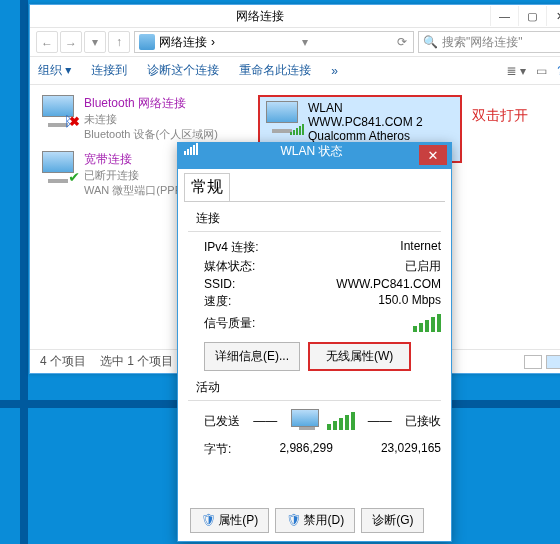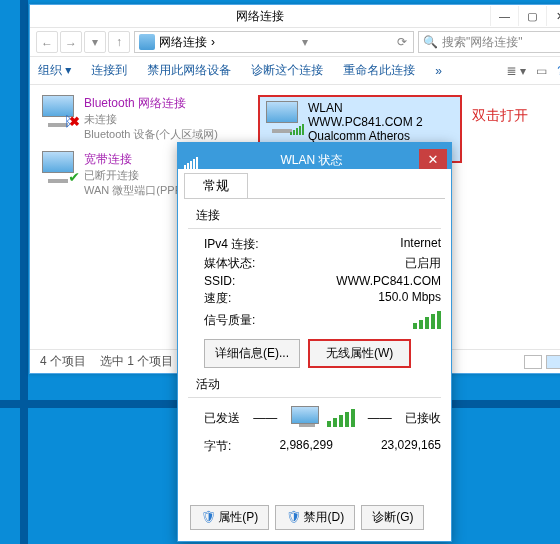--- a/index.html
+++ b/index.html
@@ -45,28 +45,28 @@
 
 .wlan-item { position: absolute; left: 228px; top: 10px; width: 204px; padding: 4px; border: 2px solid #d82a2a; display: flex; gap: 6px; background: #cde8ff; }
 .ann { position: absolute; left: 442px; top: 22px; color: #d82a2a; font-size: 14px; }
 
 .status-row { position: absolute; bottom: 0; left: 0; right: 0; height: 24px; border-top: 1px solid #e5e5e5; display: flex; align-items: center; padding: 0 10px; gap: 14px; color: #555; }
 .status-row .r { margin-left: auto; display: flex; gap: 4px; }
 .status-row .r div { width: 18px; height: 14px; border: 1px solid #bbb; }
 
 
 .dialog { position: absolute; left: 177px; top: 142px; width: 275px; height: 400px; background: #fff; border: 1px solid #3a9bdc; box-shadow: 0 3px 12px rgba(0,0,0,.35); }
-.dlg-title { height: 26px; background: #3a9bdc; display: flex; align-items: flex-end; color: #fff; }
+.dlg-title { height: 26px; background: #3a9bdc; display: flex; align-items: flex-start; color: #fff; }
 .dlg-title .sig { display: inline-flex; align-items: flex-end; gap: 1px; margin: 0 6px; }
 .dlg-title .sig i { width: 2px; background: #fff; }
 .dlg-title .sig i:nth-child(1){height:4px}.dlg-title .sig i:nth-child(2){height:6px}.dlg-title .sig i:nth-child(3){height:8px}.dlg-title .sig i:nth-child(4){height:10px}.dlg-title .sig i:nth-child(5){height:12px}
 .dlg-title .t { flex: 1; text-align: center; }
 .dlg-title .x { width: 28px; height: 20px; background: #c84040; display: flex; align-items: center; justify-content: center; font-size: 13px; margin: 2px 4px 0 0; }
 .tabs { display: flex; padding: 4px 6px 0; }
-.tab { padding: 3px 18px; border: 1px solid #ccc; border-bottom: none; background: #fff; font-size: 13px; }
+.tab { padding: 3px 6px; border: 1px solid #ccc; border-bottom: none; background: #fff; font-size: 16px; }
 .dlg-body { border-top: 1px solid #ccc; margin: 0 6px; padding: 6px 4px 0; height: 340px; position: relative; }
 .grp-label { margin: 2px 8px 4px; }
 .info { padding-left: 16px; }
 .info .row { display: flex; justify-content: space-between; padding: 1px 0; }
 .info .row .v { color: #000; }
 .sigrow { display: flex; justify-content: space-between; align-items: center; padding: 3px 0 6px; }
 .bigbars { display: inline-flex; align-items: flex-end; gap: 2px; }
 .bigbars i { width: 4px; background: #3aa83a; }
 .bigbars i:nth-child(1){height:6px}.bigbars i:nth-child(2){height:9px}.bigbars i:nth-child(3){height:12px}.bigbars i:nth-child(4){height:15px}.bigbars i:nth-child(5){height:18px}
 .btns { display: flex; gap: 8px; justify-content: flex-start; margin: 4px 0 8px; padding-left: 16px; }
@@ -114,21 +114,20 @@
       <span class="ref">⟳</span>
     </div>
     <div class="search">
       <span class="mag">🔍</span>
       <span>搜索"网络连接"</span>
     </div>
   </div>
   <div class="tool-row">
     <span>组织 ▾</span>
     <span>连接到</span>
-    <span>禁用此网络设备</span>
     <span>诊断这个连接</span>
     <span>重命名此连接</span>
     <span>»</span>
     <div class="r">
       <span>≣ ▾</span>
       <span>▭</span>
       <span style="color:#2a7ad0">?</span>
     </div>
   </div>
   <div class="content">

